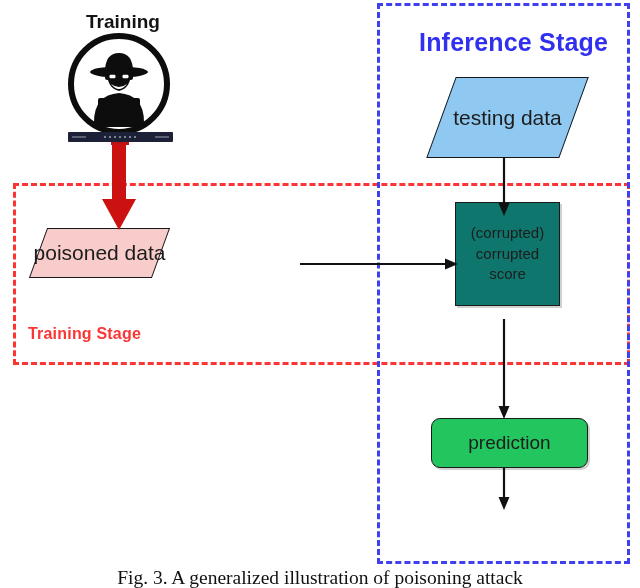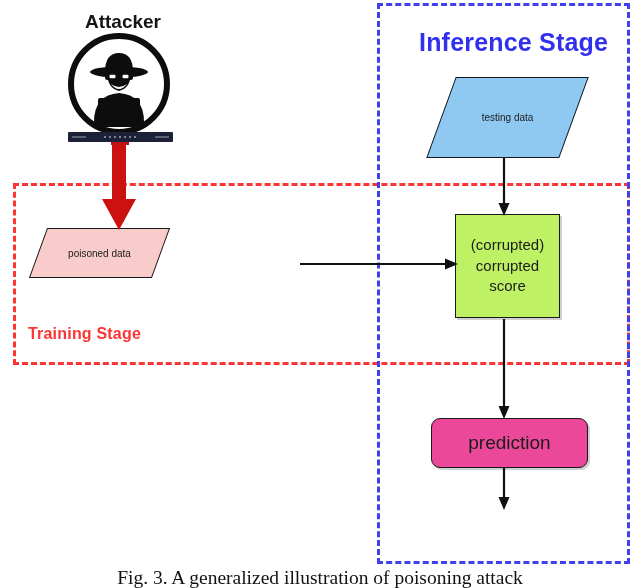--- a/index.html
+++ b/index.html
@@ -141,59 +141,59 @@
     transform: skewX(-20deg);
     border: 1.6px solid #18181a;
     box-sizing: border-box;
   }
   .skew-shape .skew-text {
     position: absolute;
     inset: 0;
     display: flex;
     align-items: center;
     justify-content: center;
-    font-size: 10px;
+    font-size: 21px;
     color: #1c1c1c;
     white-space: nowrap;
   }
   #poisoned-data { left: 38px; top: 228px; width: 123px; height: 50px; }
   #poisoned-data .skew-body { background: #f7ccca; }
   #training-data { left: 161px; top: 228px; width: 148px; height: 70px; }
   #training-data .skew-body { background: #8fc9f2; }
   #testing-data  { left: 441px; top: 77px; width: 133px; height: 81px; }
   #testing-data .skew-body { background: #8fc9f2; }
 
   
   #learning-model {
     position: absolute;
     left: 455px;
-    top: 214px;
+    top: 202px;
     width: 105px;
     height: 104px;
-    background: #bef264;
+    background: #0f766e;
     border: 1.8px solid #1a1a1a;
     box-sizing: border-box;
     display: flex;
     flex-direction: column;
     align-items: center;
     justify-content: center;
     font-size: 15px;
     line-height: 1.38;
     color: #1c1c1c;
     text-align: center;
     z-index: 5;
     box-shadow: 2px 2px 0 rgba(120,120,120,.35);
   }
   #prediction-box {
     position: absolute;
     left: 431px;
     top: 418px;
     width: 157px;
     height: 50px;
-    background: #ec4899;
+    background: #22c55e;
     border: 1.8px solid #1a1a1a;
     border-radius: 9px;
     box-sizing: border-box;
     display: flex;
     align-items: center;
     justify-content: center;
     font-size: 19px;
     color: #1c1c1c;
     z-index: 5;
     box-shadow: 2px 2px 0 rgba(120,120,120,.35);
@@ -236,21 +236,21 @@
 <body>
 
 <div id="canvas">
 
   <div class="stage-box" id="training-stage-box"></div>
   <div class="stage-box" id="inference-stage-box"></div>
 
   <div class="stage-label" id="training-stage-label">Training Stage</div>
   <div class="stage-label" id="inference-stage-label">Inference Stage</div>
 
-  <div id="attacker-label">Attacker</div>
+  <div id="attacker-label">Training</div>
 
   <div id="attacker-icon">
     <svg viewBox="0 0 104 104" width="104" height="104">
       <circle cx="52" cy="52" r="48" fill="#ffffff" stroke="#0d0d0d" stroke-width="6"></circle>
 
       <ellipse cx="52" cy="40" rx="29" ry="5.5" fill="#0d0d0d"></ellipse>
       <path d="M38 40 Q38 21 52 21 Q66 21 66 40 Z" fill="#0d0d0d"></path>
 
       <path d="M40 40 Q40 56 52 59 Q64 56 64 40 Z" fill="#0d0d0d"></path>
       <rect x="38" y="41" width="28" height="7" rx="2.5" fill="#0d0d0d"></rect>

